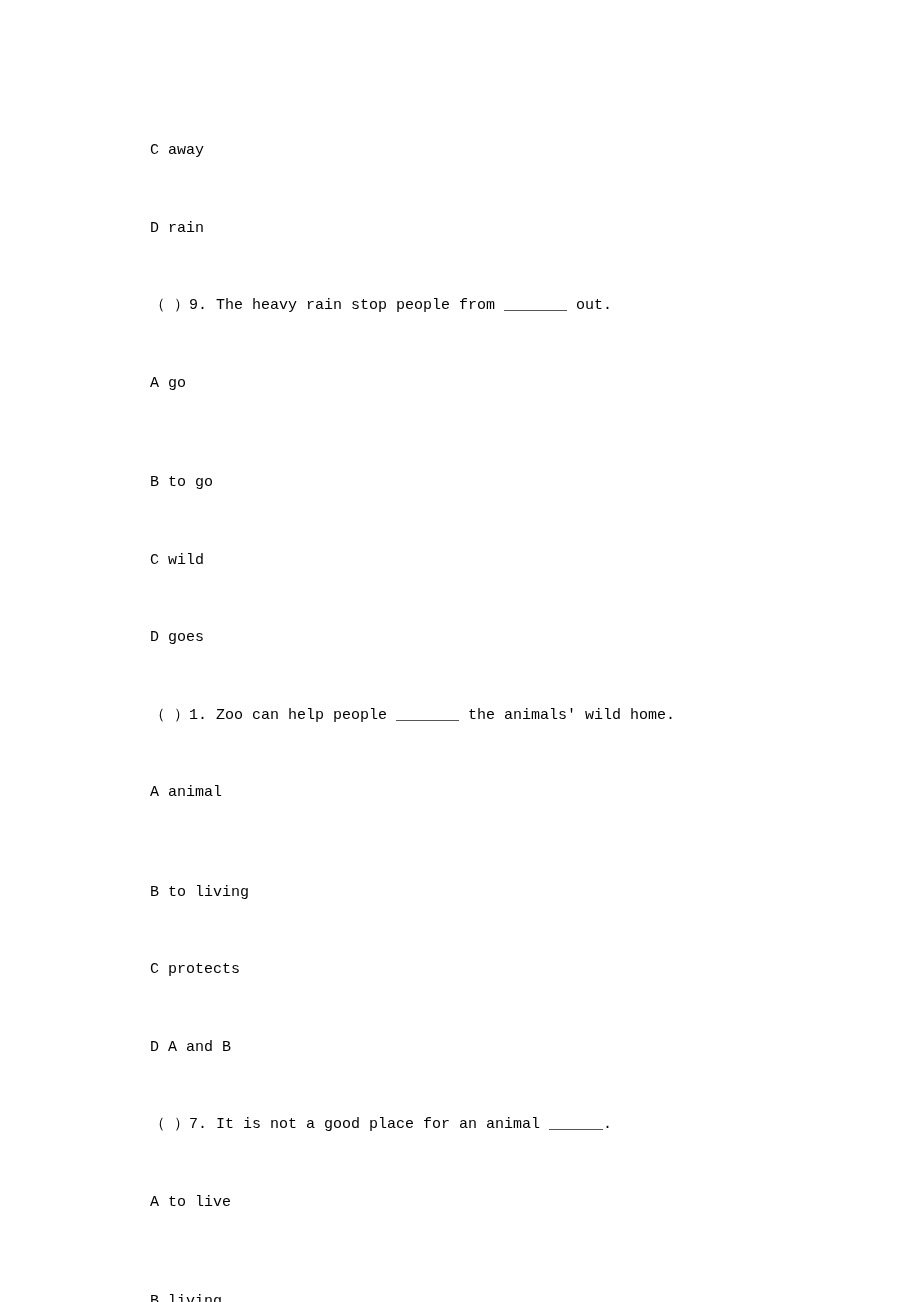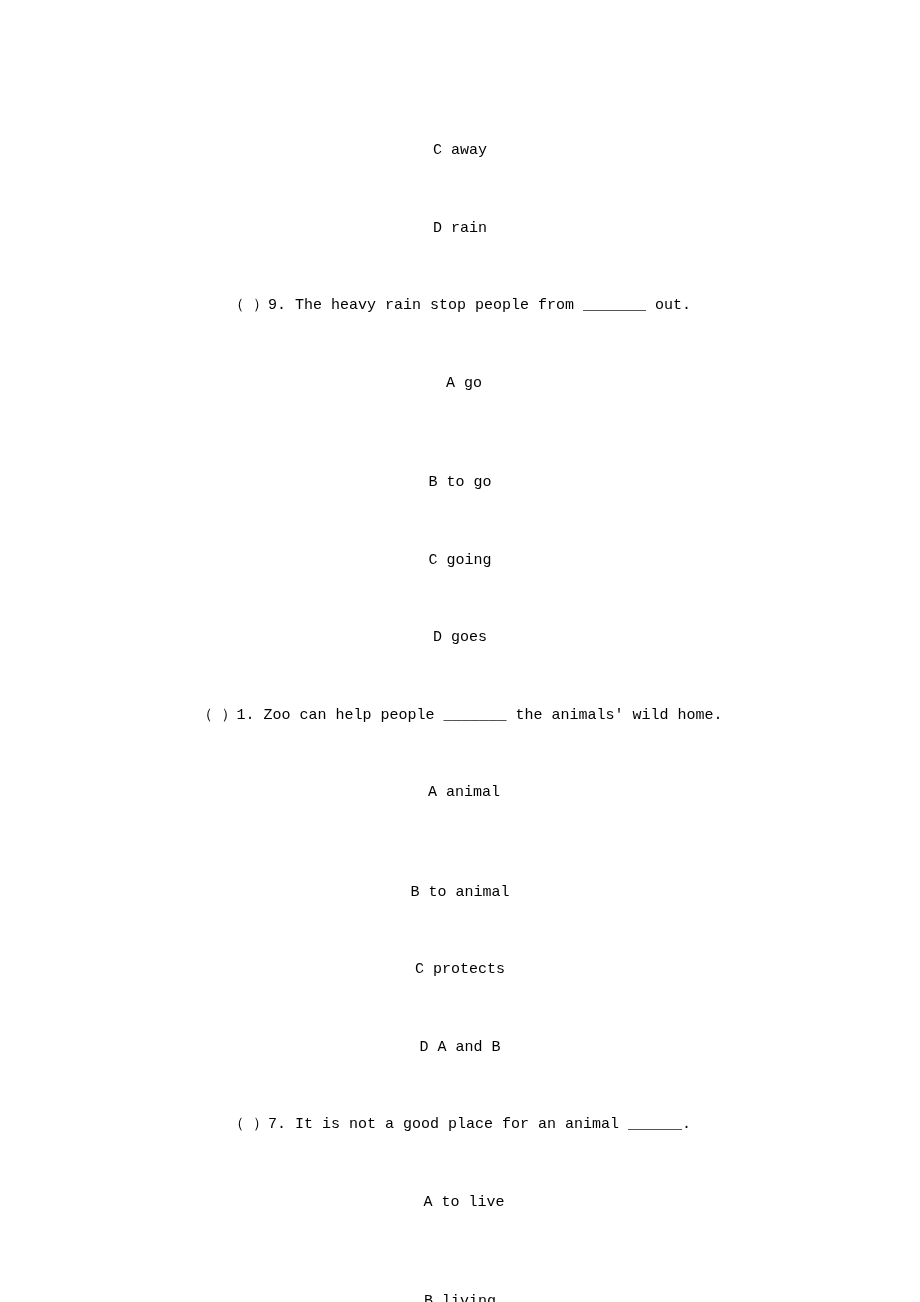--- a/index.html
+++ b/index.html
@@ -1,19 +1,18 @@
 <!DOCTYPE html>
 <html><head>
   <meta charset="utf-8">
   <style>
     * {
       margin: 0;
       padding: 0;
       box-sizing: border-box;
-      text-align: center;
     }
     body {
       width: 920px;
       height: 1302px;
       background: #ffffff;
       font-family: "SimSun", "宋体", "Courier New", monospace;
       font-size: 15px;
       color: #000000;
       padding: 140px 150px 0 150px;
       line-height: 1.5;
@@ -22,33 +21,32 @@
       margin-top: 32px;
       margin-bottom: 55px;
       white-space: pre;
     }
     .option-line {
       margin-bottom: 55px;
       white-space: pre;
     }
     .first-option {
       margin-bottom: 77px;
-      margin-left: 8px;
     }
   </style>
 </head>
 <body>
 
 <div class="option-line"><span>C away</span></div>
 <div class="option-line"><span>D rain</span></div>
 <div class="question-line"><span>（ ）9. The heavy rain stop people from _______ out.</span></div>
 <div class="option-line first-option"><span>A go</span></div>
 <div class="option-line"><span>B to go</span></div>
-<div class="option-line"><span>C going</span></div>
+<div class="option-line"><span>C wild</span></div>
 <div class="option-line"><span>D goes</span></div>
 <div class="question-line"><span>（ ）1. Zoo can help people _______ the animals' wild home.</span></div>
 <div class="option-line first-option"><span>A animal</span></div>
-<div class="option-line"><span>B to animal</span></div>
+<div class="option-line"><span>B to living</span></div>
 <div class="option-line"><span>C protects</span></div>
 <div class="option-line"><span>D A and B</span></div>
 <div class="question-line"><span>（ ）7. It is not a good place for an animal ______.</span></div>
 <div class="option-line first-option"><span>A to live</span></div>
 <div class="option-line"><span>B living</span></div>
 
 </body></html>

